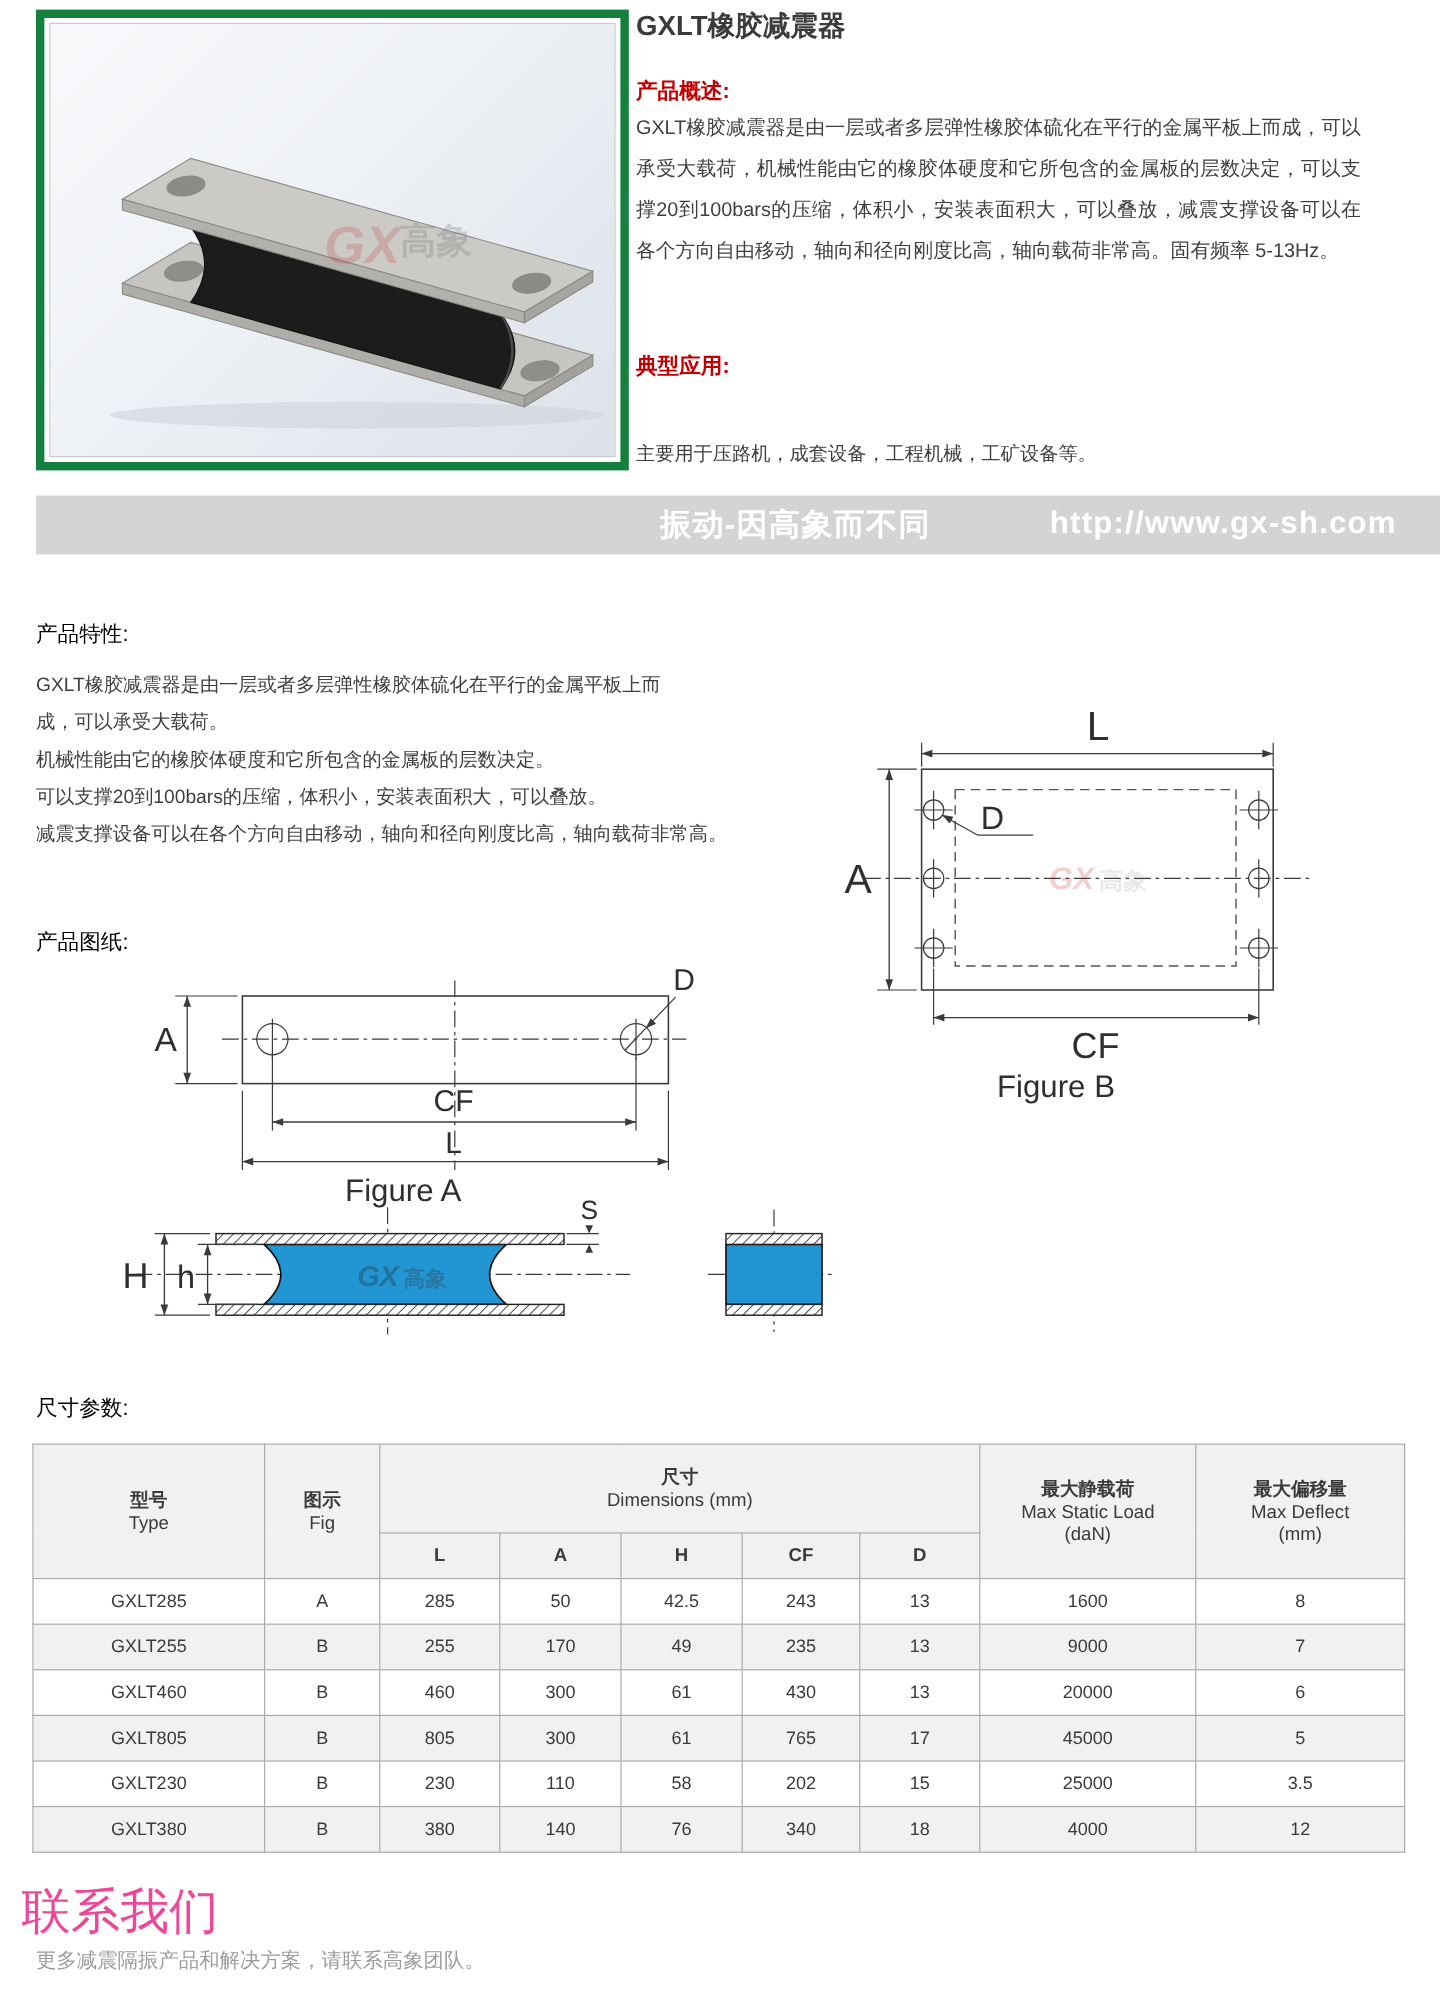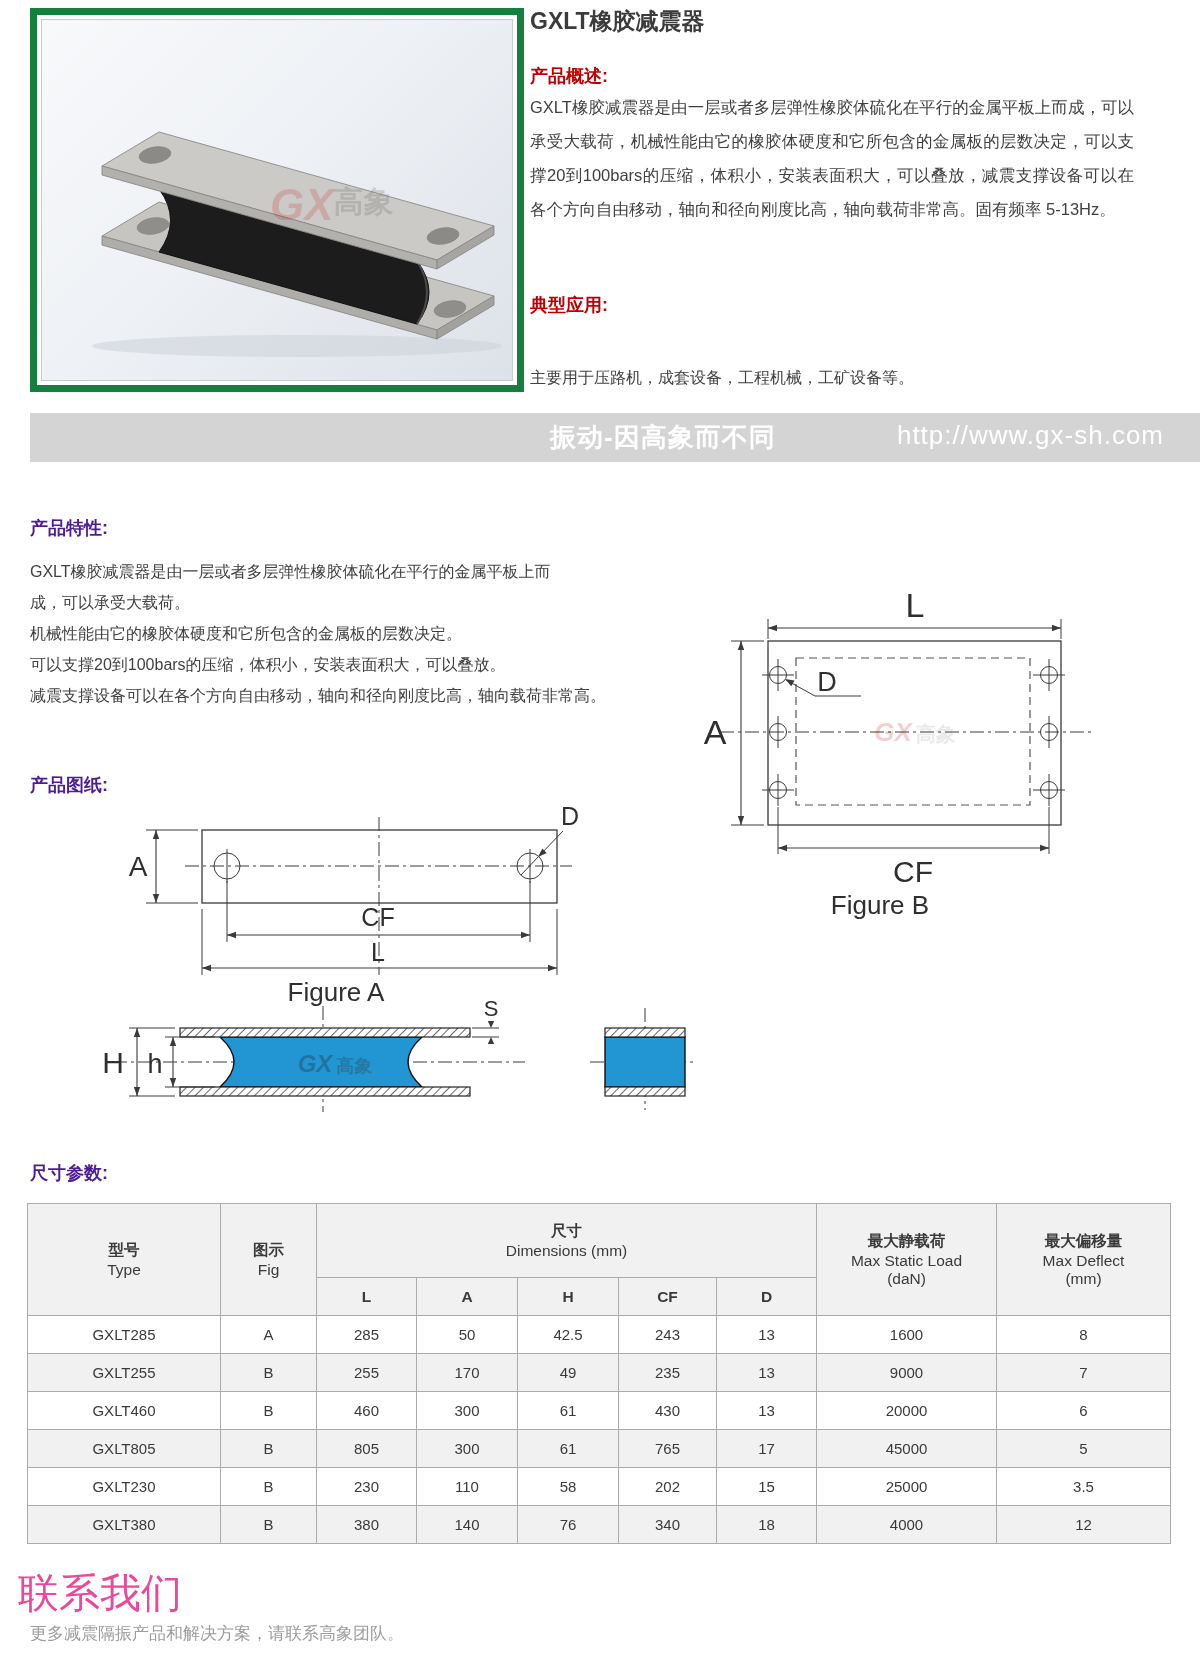--- a/index.html
+++ b/index.html
@@ -10,29 +10,29 @@
   
   .photo{left:30px;top:8px;width:480px;height:370px;border:7px solid #15803d;background:#fff;}
   .photo-inner{position:absolute;left:4px;top:4px;right:4px;bottom:4px;border:1px solid #c7cbd0;
                background:linear-gradient(135deg,#f8f9fb 0%,#eef1f5 45%,#dde2e9 100%);overflow:hidden;}
   .wm{position:absolute;left:228px;top:160px;white-space:nowrap;pointer-events:none;}
   .wm .gx{color:#c00000;opacity:.16;font-weight:bold;font-style:italic;font-size:44px;}
   .wm .nm{color:#777;opacity:.28;font-weight:bold;font-size:30px;vertical-align:8px;}
 
   .title{left:530px;top:6px;font-size:23px;font-weight:bold;color:#3b3b3b;}
   .h-dark{font-size:18px;font-weight:bold;color:#c00000;}
-  .h-red{font-size:18px;font-weight:bold;color:#4c1d95;}
+  .h-red{font-size:18px;font-weight:normal;color:#000000;}
   .ov-head{left:530px;top:64px;}
   .ov-body{left:530px;top:90px;width:604px;font-size:16.5px;line-height:34px;text-align:justify;color:#3f3f3f;}
   .app-head{left:530px;top:293px;}
   .app-body{left:530px;top:328px;font-size:16px;color:#3f3f3f;margin-top:40px;}
 
   .banner{left:30px;top:413px;width:1170px;height:49px;background:#d4d4d4;}
   .banner .slogan{position:absolute;left:520px;top:7px;color:#fff;font-size:26px;font-weight:bold;letter-spacing:1px;}
-  .banner .url{position:absolute;right:36px;top:7px;color:#fff;font-size:26px;font-weight:normal;letter-spacing:1px;}
+  .banner .url{position:absolute;right:36px;top:7px;color:#fff;font-size:26px;font-weight:bold;letter-spacing:1px;}
 
   .feat-head{left:30px;top:516px;}
   .feat-lines{left:30px;top:556px;font-size:16px;line-height:31px;color:#3f3f3f;}
 
   .draw-head{left:30px;top:773px;}
   .fig-caption{font-size:26px;color:#2f2f2f;text-align:center;}
   .capA{left:236px;top:977px;width:200px;}
   .capB{left:780px;top:890px;width:200px;}
 
   svg text{font-family:"Liberation Sans","DejaVu Sans",sans-serif;fill:#2f2f2f;}

